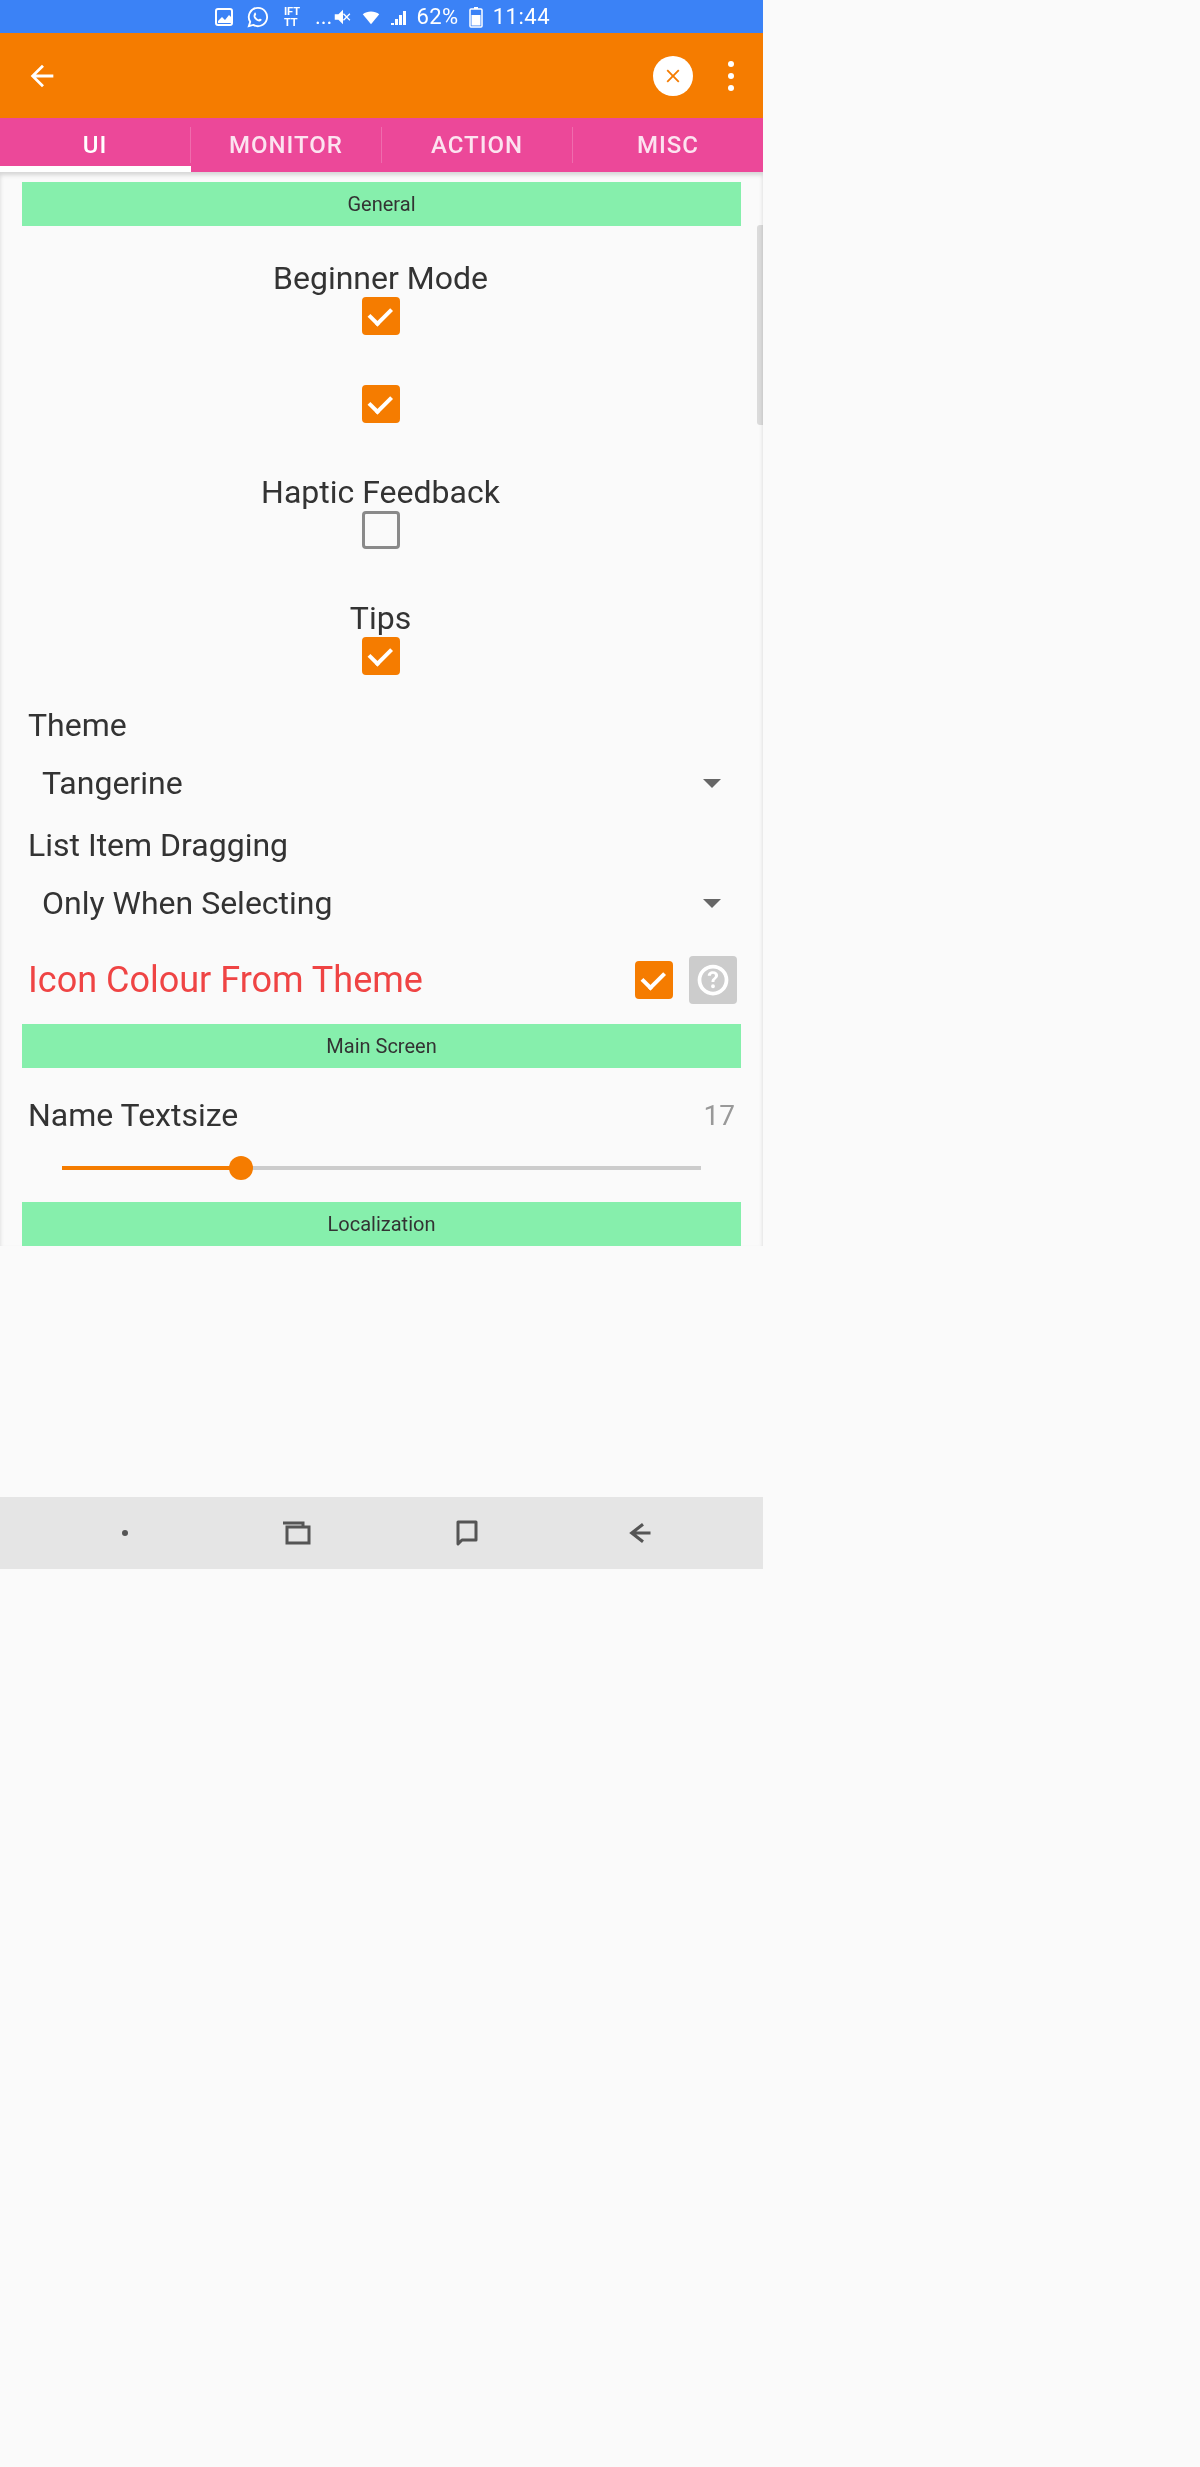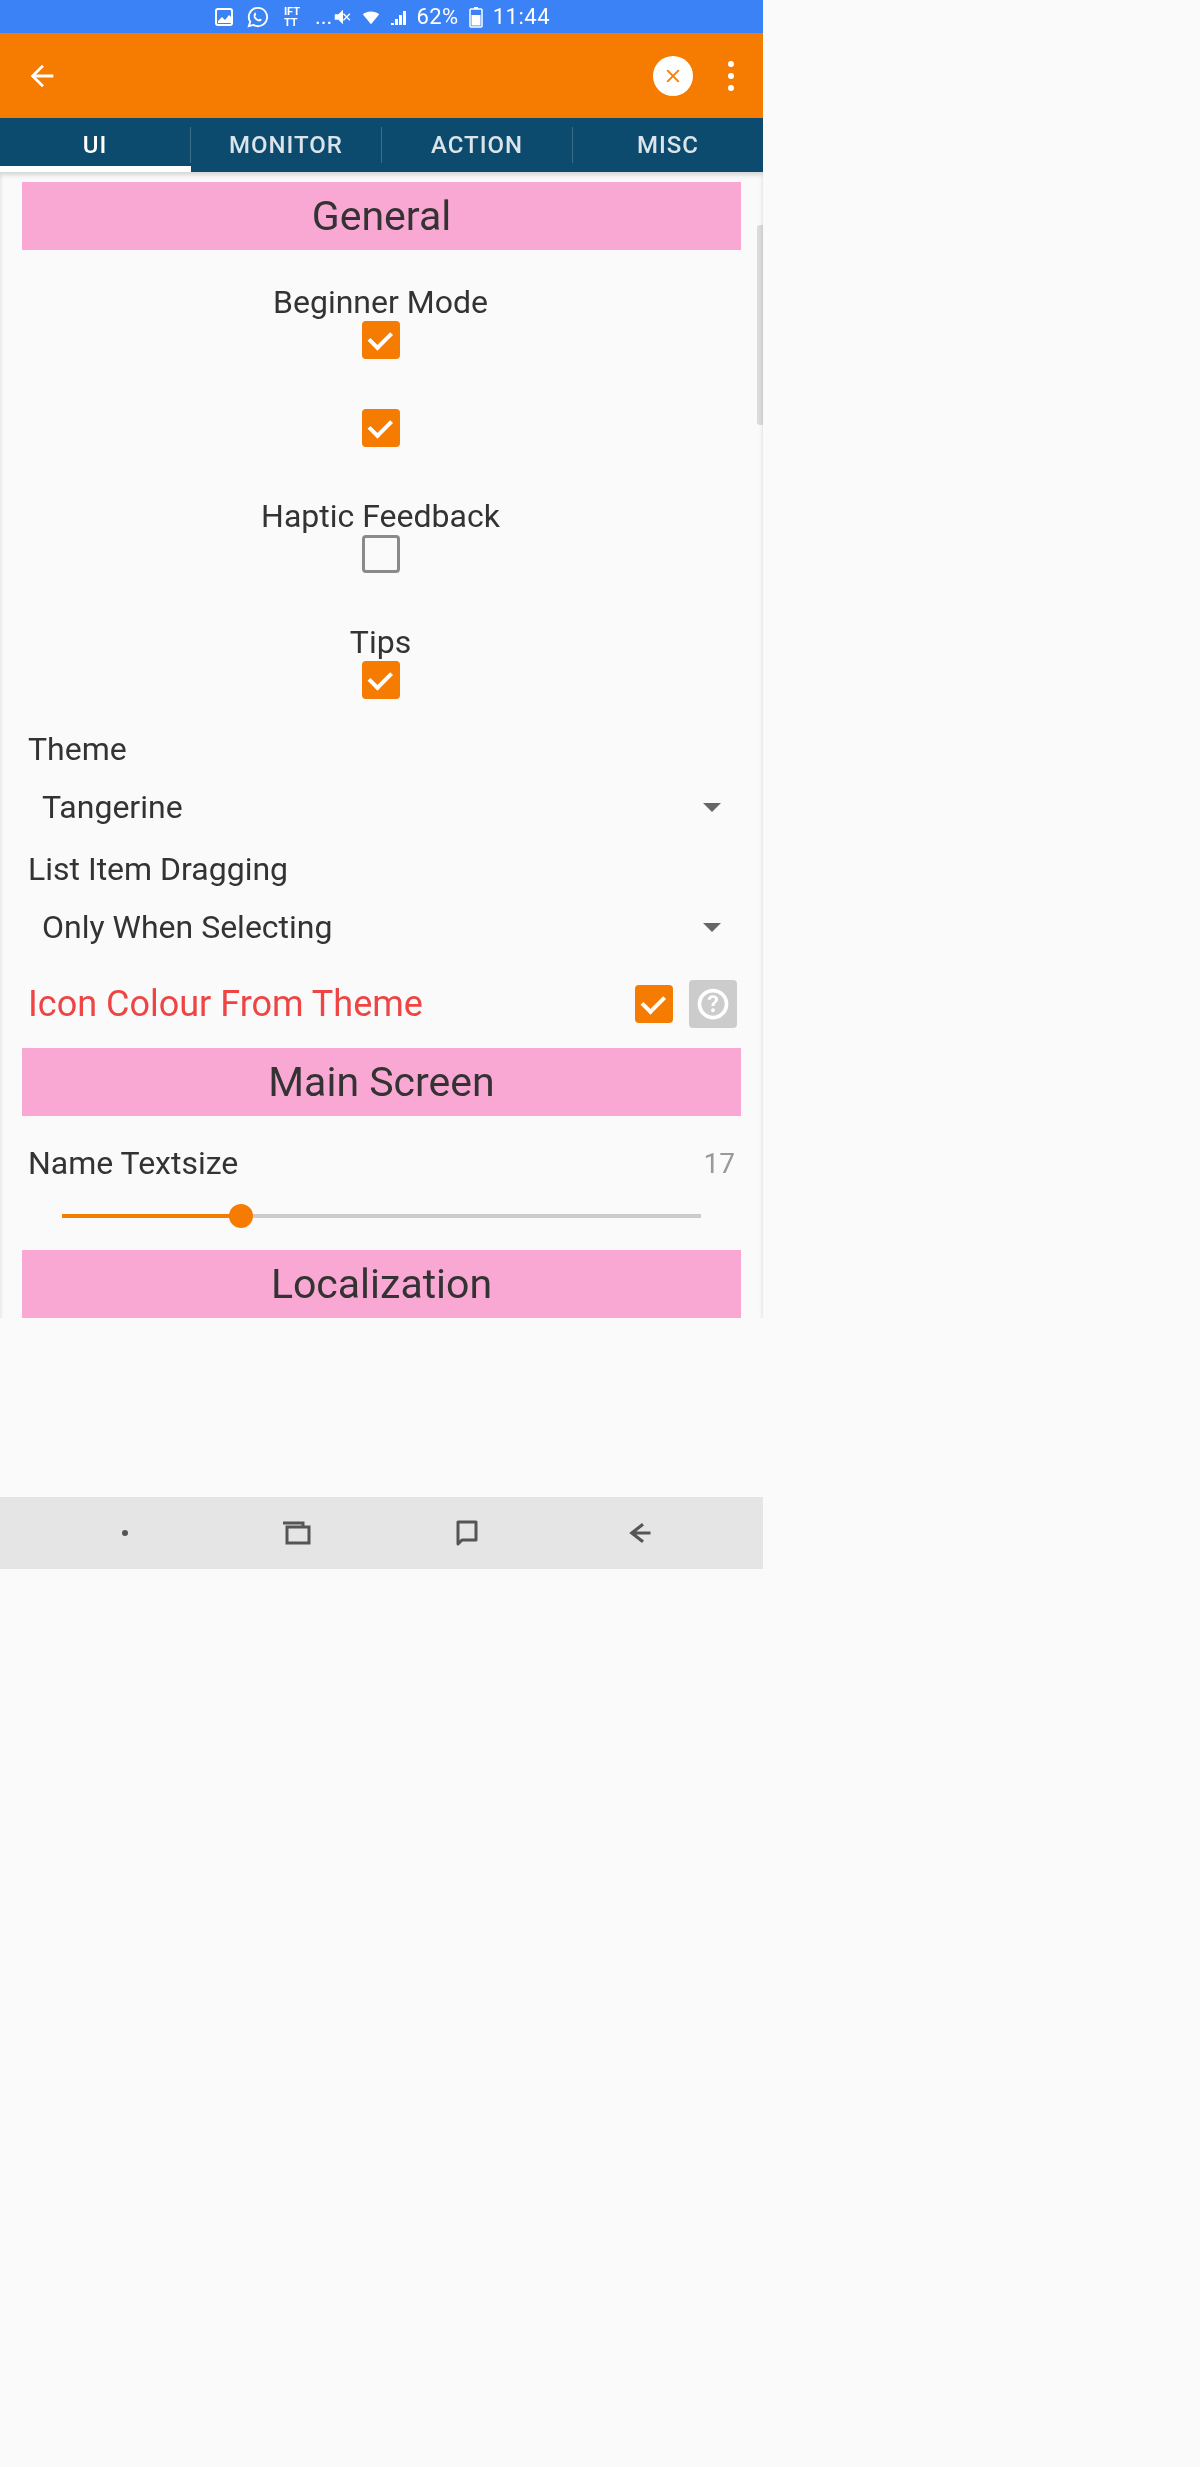--- a/index.html
+++ b/index.html
@@ -81,21 +81,21 @@
     }
     .menu-dot {
       width: 6px;
       height: 6px;
       background: white;
       border-radius: 50%;
     }
     
     
     .tabs {
-      background: #0c4a6e;
+      background: #ec4899;
       height: 54px;
       display: flex;
       position: relative;
       justify-content: space-between;
     }
     .tab {
       flex: 1;
       display: flex;
       align-items: center;
       justify-content: center;
@@ -124,23 +124,23 @@
     }
     
     
     .content {
       background: #fafafa;
       box-shadow: inset 0 3px 4px rgba(0,0,0,0.15);
       padding-top: 10px;
     }
     
     .section-header {
-      background: #f9a8d4;
+      background: #86efac;
       text-align: center;
-      font-size: 41px;
+      font-size: 20px;
       color: #333;
       padding: 10px 0;
       margin: 0 22px 8px 22px;
     }
     
     .setting-row {
       display: flex;
       align-items: center;
       padding: 25px 30px 25px 28px;
       flex-direction: column;

